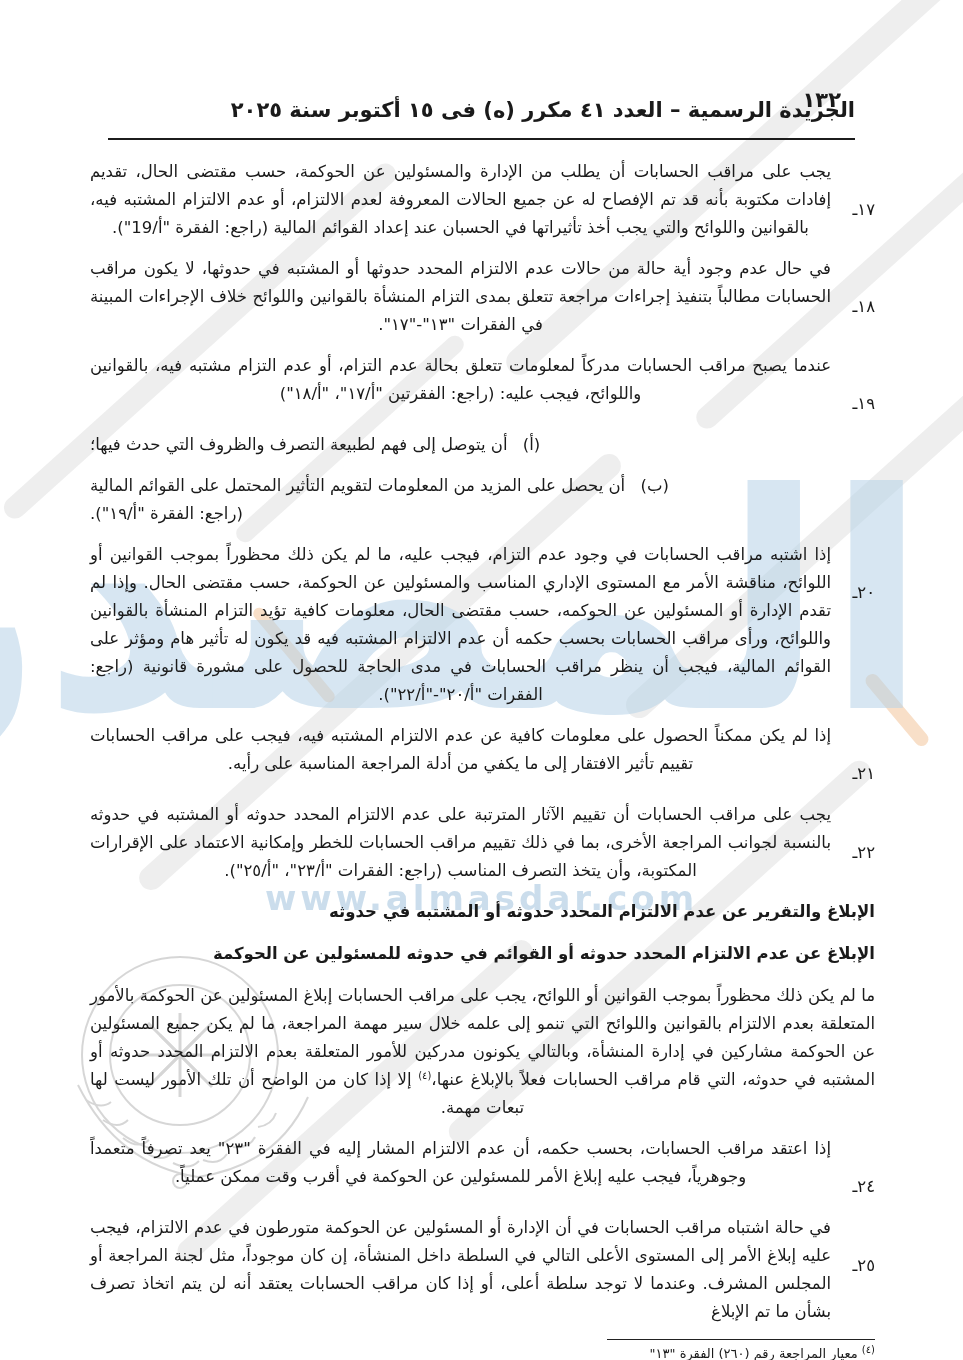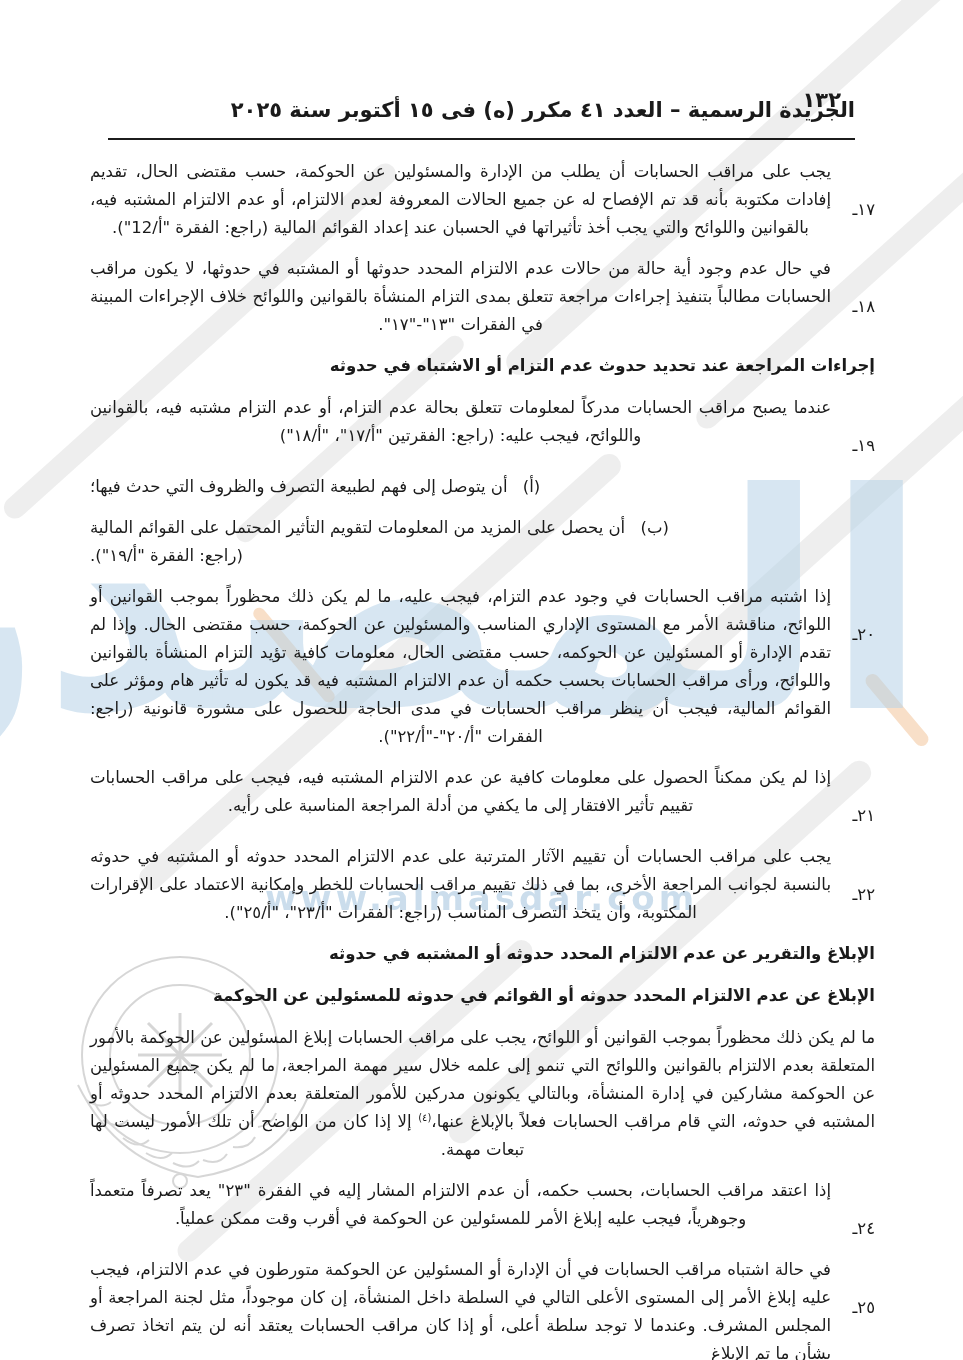--- a/index.html
+++ b/index.html
@@ -110,29 +110,28 @@
 
   <header class="hdr">
     <div class="hdr-pagenum">١٣٢</div>
     <div class="hdr-title">الجريدة الرسمية – العدد ٤١ مكرر (ه) فى ١٥ أكتوبر سنة ٢٠٢٥</div>
   </header>
 
   <main class="doc">
 
     <div class="para">
       <span class="num">١٧ـ</span>
-      <div class="txt c">يجب على مراقب الحسابات أن يطلب من الإدارة والمسئولين عن الحوكمة، حسب مقتضى الحال، تقديم إفادات مكتوبة بأنه قد تم الإفصاح له عن جميع الحالات المعروفة لعدم الالتزام، أو عدم الالتزام المشتبه فيه، بالقوانين واللوائح والتي يجب أخذ تأثيراتها في الحسبان عند إعداد القوائم المالية (راجع: الفقرة "أ/12").</div>
+      <div class="txt c">يجب على مراقب الحسابات أن يطلب من الإدارة والمسئولين عن الحوكمة، حسب مقتضى الحال، تقديم إفادات مكتوبة بأنه قد تم الإفصاح له عن جميع الحالات المعروفة لعدم الالتزام، أو عدم الالتزام المشتبه فيه، بالقوانين واللوائح والتي يجب أخذ تأثيراتها في الحسبان عند إعداد القوائم المالية (راجع: الفقرة "أ/19").</div>
     </div>
 
     <div class="para">
       <span class="num">١٨ـ</span>
       <div class="txt c">في حال عدم وجود أية حالة من حالات عدم الالتزام المحدد حدوثها أو المشتبه في حدوثها، لا يكون مراقب الحسابات مطالباً بتنفيذ إجراءات مراجعة تتعلق بمدى التزام المنشأة بالقوانين واللوائح خلاف الإجراءات المبينة في الفقرات "١٣"-"١٧".</div>
     </div>
 
-    <div class="heading">إجراءات المراجعة عند تحديد حدوث عدم التزام أو الاشتباه في حدوثه</div>
 
     <div class="para">
       <span class="num">١٩ـ</span>
       <div class="txt c">عندما يصبح مراقب الحسابات مدركاً لمعلومات تتعلق بحالة عدم التزام، أو عدم التزام مشتبه فيه، بالقوانين واللوائح، فيجب عليه: (راجع: الفقرتين "أ/١٧"، "أ/١٨")</div>
     </div>
 
     <div class="sub">
       <span class="lbl">(أ)</span>
       <span>أن يتوصل إلى فهم لطبيعة التصرف والظروف التي حدث فيها؛</span>
     </div>

